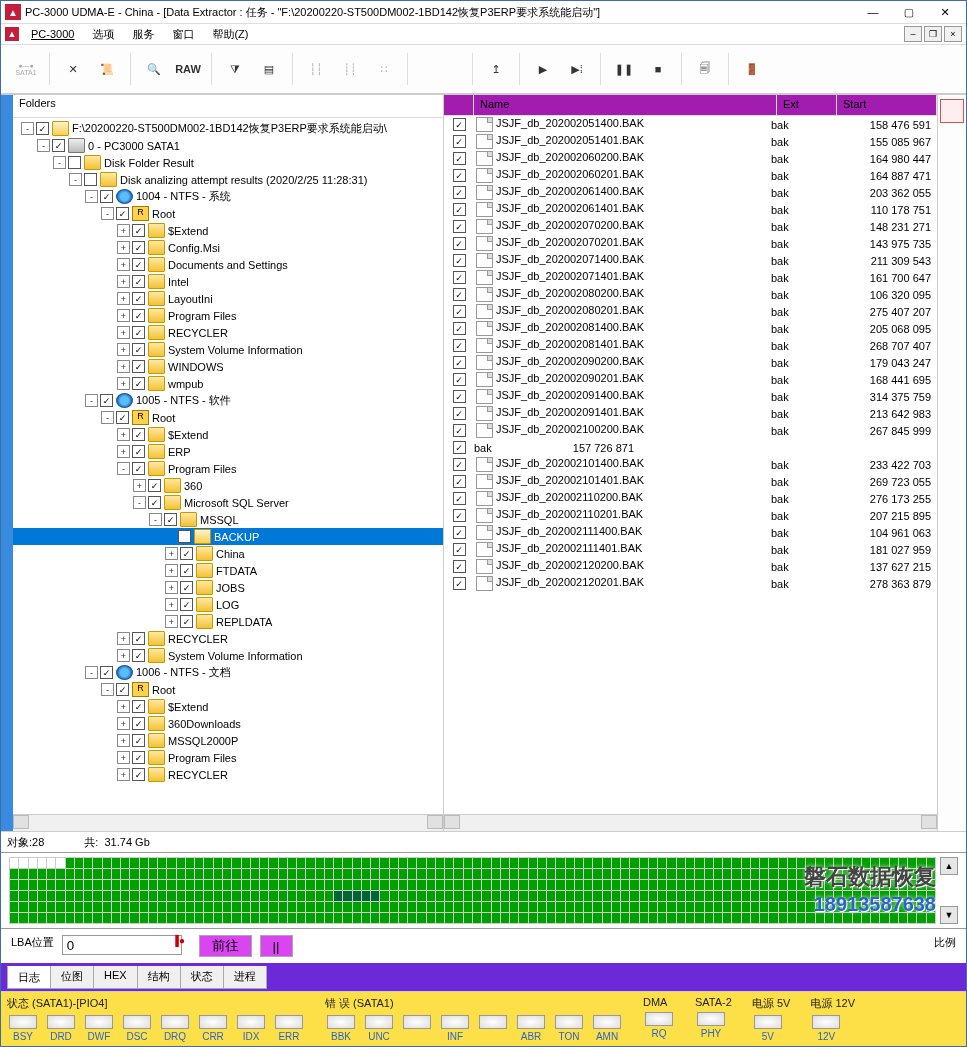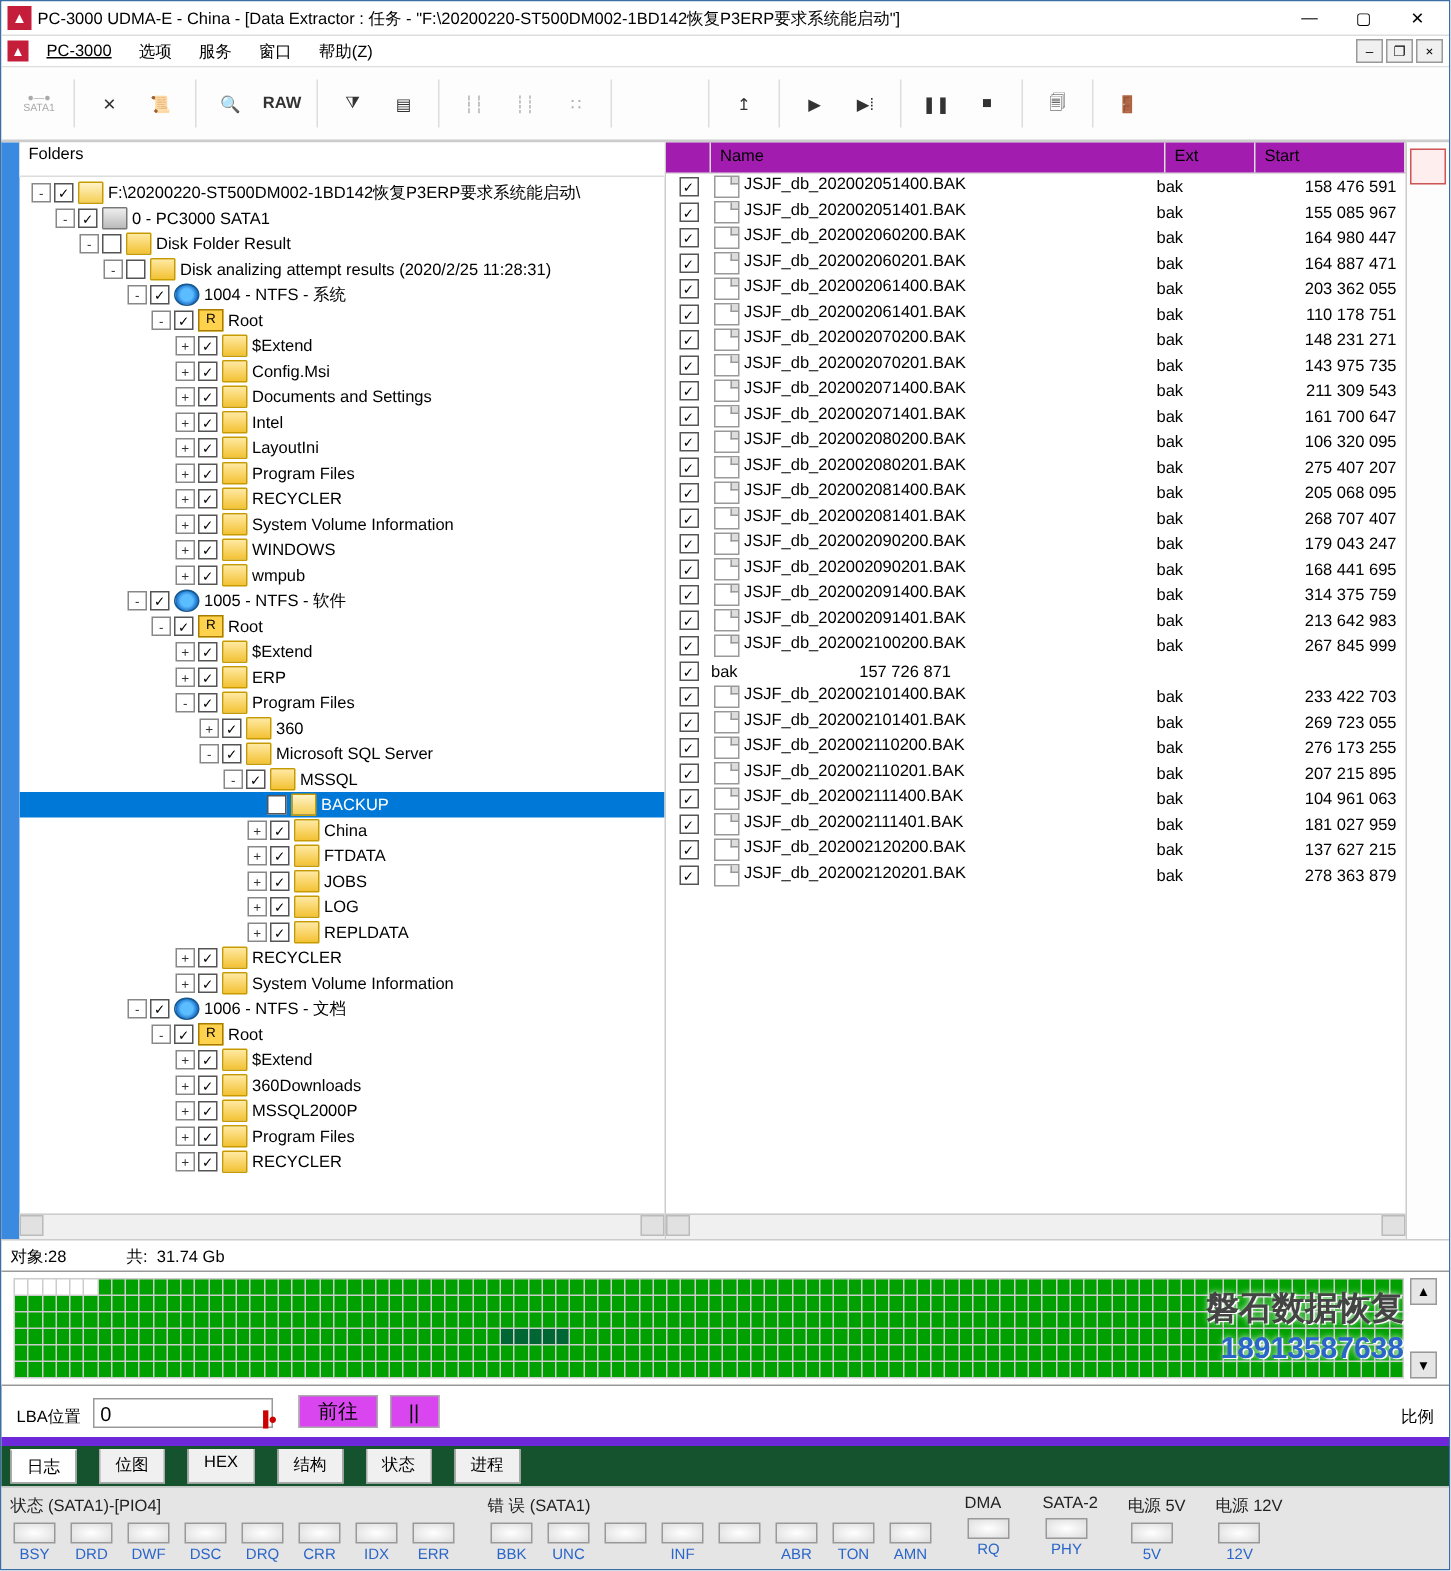--- a/index.html
+++ b/index.html
@@ -59,32 +59,32 @@
 .rightstrip .rbtn{width:22px;height:22px;border:1px solid #c55;background:#fee;margin-bottom:4px}
 
 .statsrow{height:20px;border-top:1px solid #ccc;display:flex;align-items:center;padding:0 6px;background:#fff}
 .statkv{margin-right:40px}
 .maparea{border-top:1px solid #999;border-bottom:1px solid #999;padding:4px 30px 4px 8px;background:#fff;position:relative}
 .maparea .arrow{position:absolute;right:8px;width:16px;height:16px;background:#e6e6e6;border:1px solid #999;display:flex;align-items:center;justify-content:center;font-size:9px}
 .bitmap{display:grid;grid-template-columns:repeat(100,1fr);grid-auto-rows:10px;gap:1px;background:#ccc;padding:1px}
 .bitmap .cell{background:#00a000}
 .bitmap .cell.white{background:#fff}
 .bitmap .cell.dark{background:#063}
-.lbarow{display:flex;align-items:flex-end;gap:8px;padding:6px 10px;border-bottom:6px solid #6d28d9}
+.lbarow{display:flex;align-items:flex-start;gap:8px;padding:6px 10px;border-bottom:1px solid #6d28d9}
 .lbarow input[type=text]{width:110px;height:18px;border:1px solid #999;padding:0 4px}
 .btn{height:22px;padding:0 12px;border:1px solid #aaa;background:#d946ef;cursor:default}
 .redflag{color:#c00;font-size:10px;margin-left:-18px;margin-right:6px}
 .watermark{position:absolute;right:30px;bottom:36px;font:bold 22px Arial;color:#444;text-shadow:0 0 4px #fff,1px 1px #fff}
 .watermark2{position:absolute;right:30px;bottom:12px;font:bold 20px Arial;color:#2a66c9;text-shadow:0 0 4px #fff,1px 1px #fff}
 
-.tabs{display:flex;padding:2px 6px;gap:16px;background:#14532d}
+.tabs{display:flex;padding:2px 6px;gap:0;background:#6d28d9}
 .tabs .tab{padding:3px 10px;border:1px solid #aaa;border-top:none;background:#f0f0f0;margin-right:-1px}
 .tabs .tab.active{background:#fff;border-top:1px solid #fff}
 
-.bottomstat{border-top:1px solid #ccc;padding:4px 6px;background:#e5e5e5}
+.bottomstat{border-top:1px solid #ccc;padding:4px 6px;background:#fde047}
 .statgrp{display:flex;gap:20px}
 .grp{display:flex;flex-direction:column}
 .grp .glabel{font-size:11px;color:#222;margin-bottom:4px}
 .leds{display:flex;gap:6px}
 .led{display:flex;flex-direction:column;align-items:center;width:32px}
 .ledbox{width:26px;height:12px;background:radial-gradient(#fff,#ddd);border:1px solid #999;margin-bottom:2px}
 .ledlab{font-size:10px;color:#2a66c9}
 </style>
 </head>
 <body>

